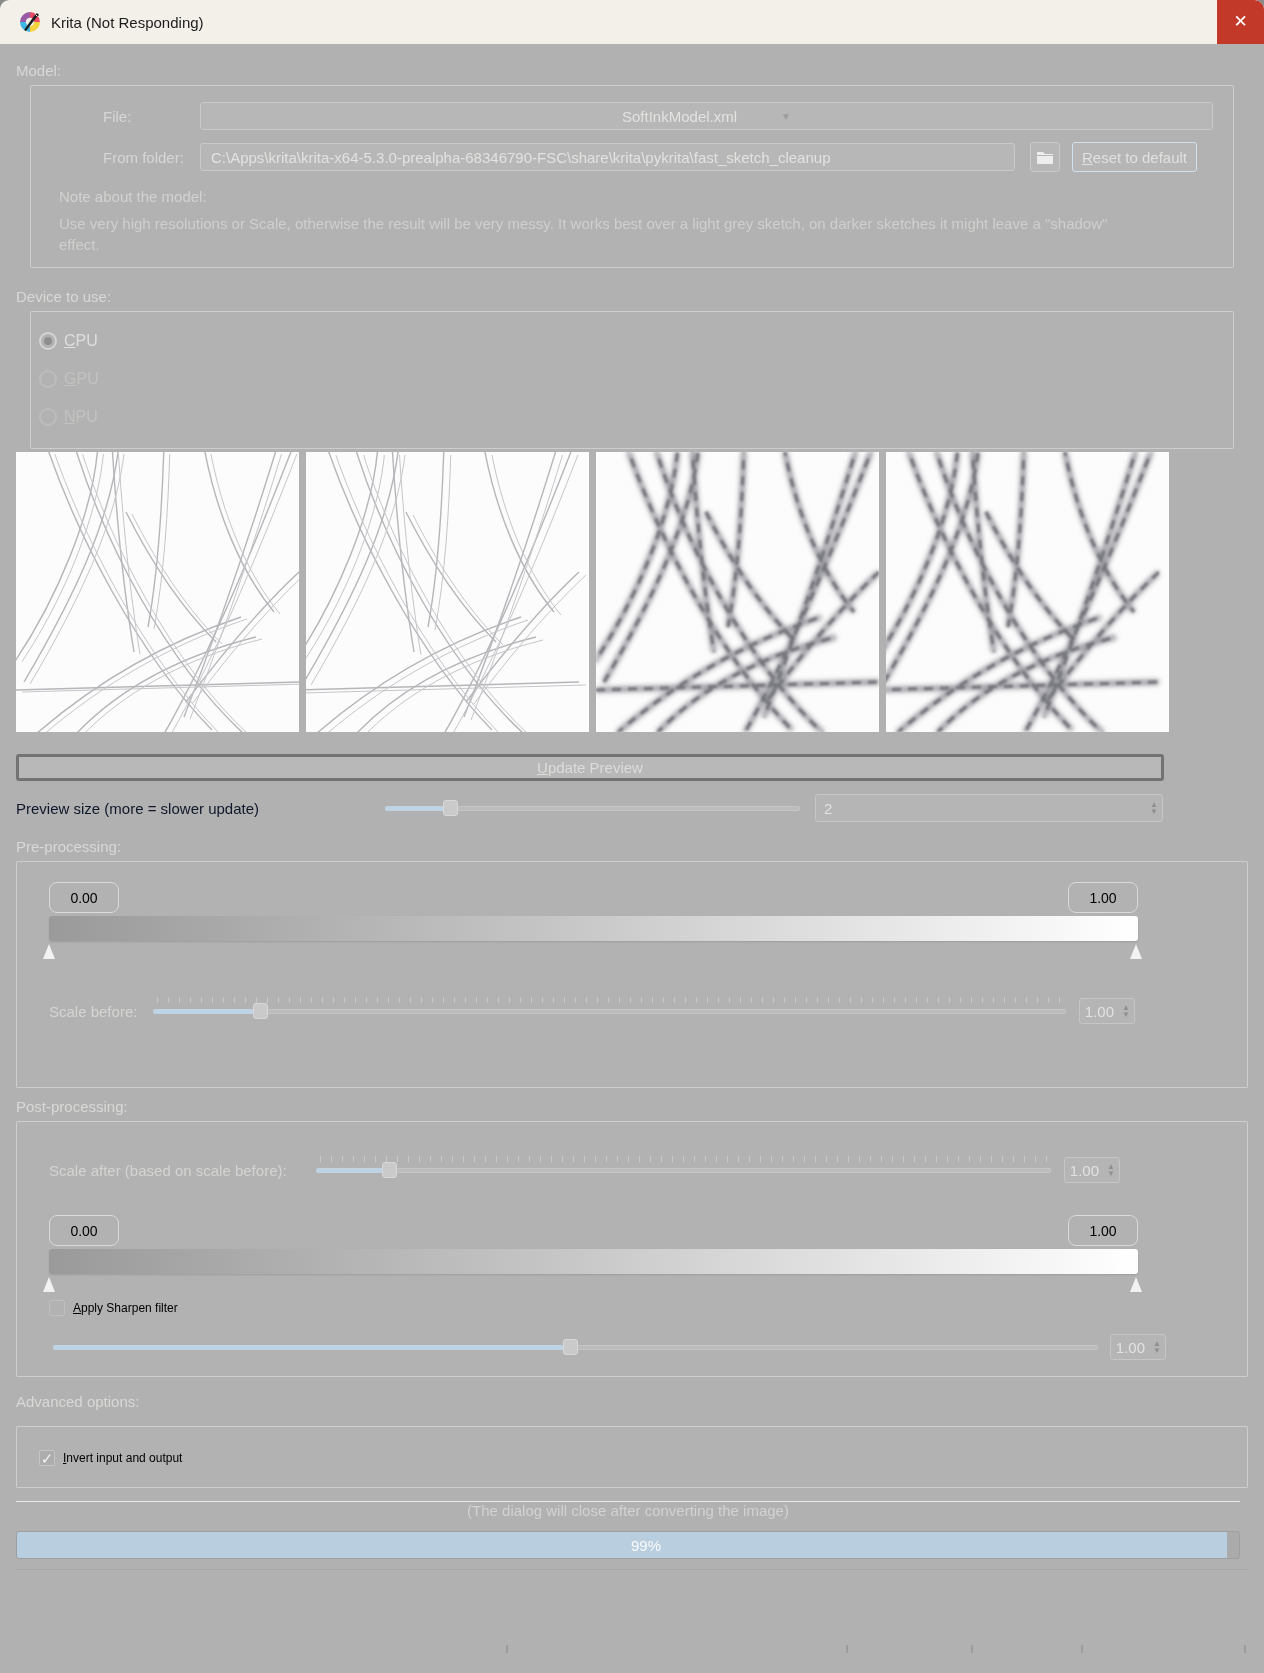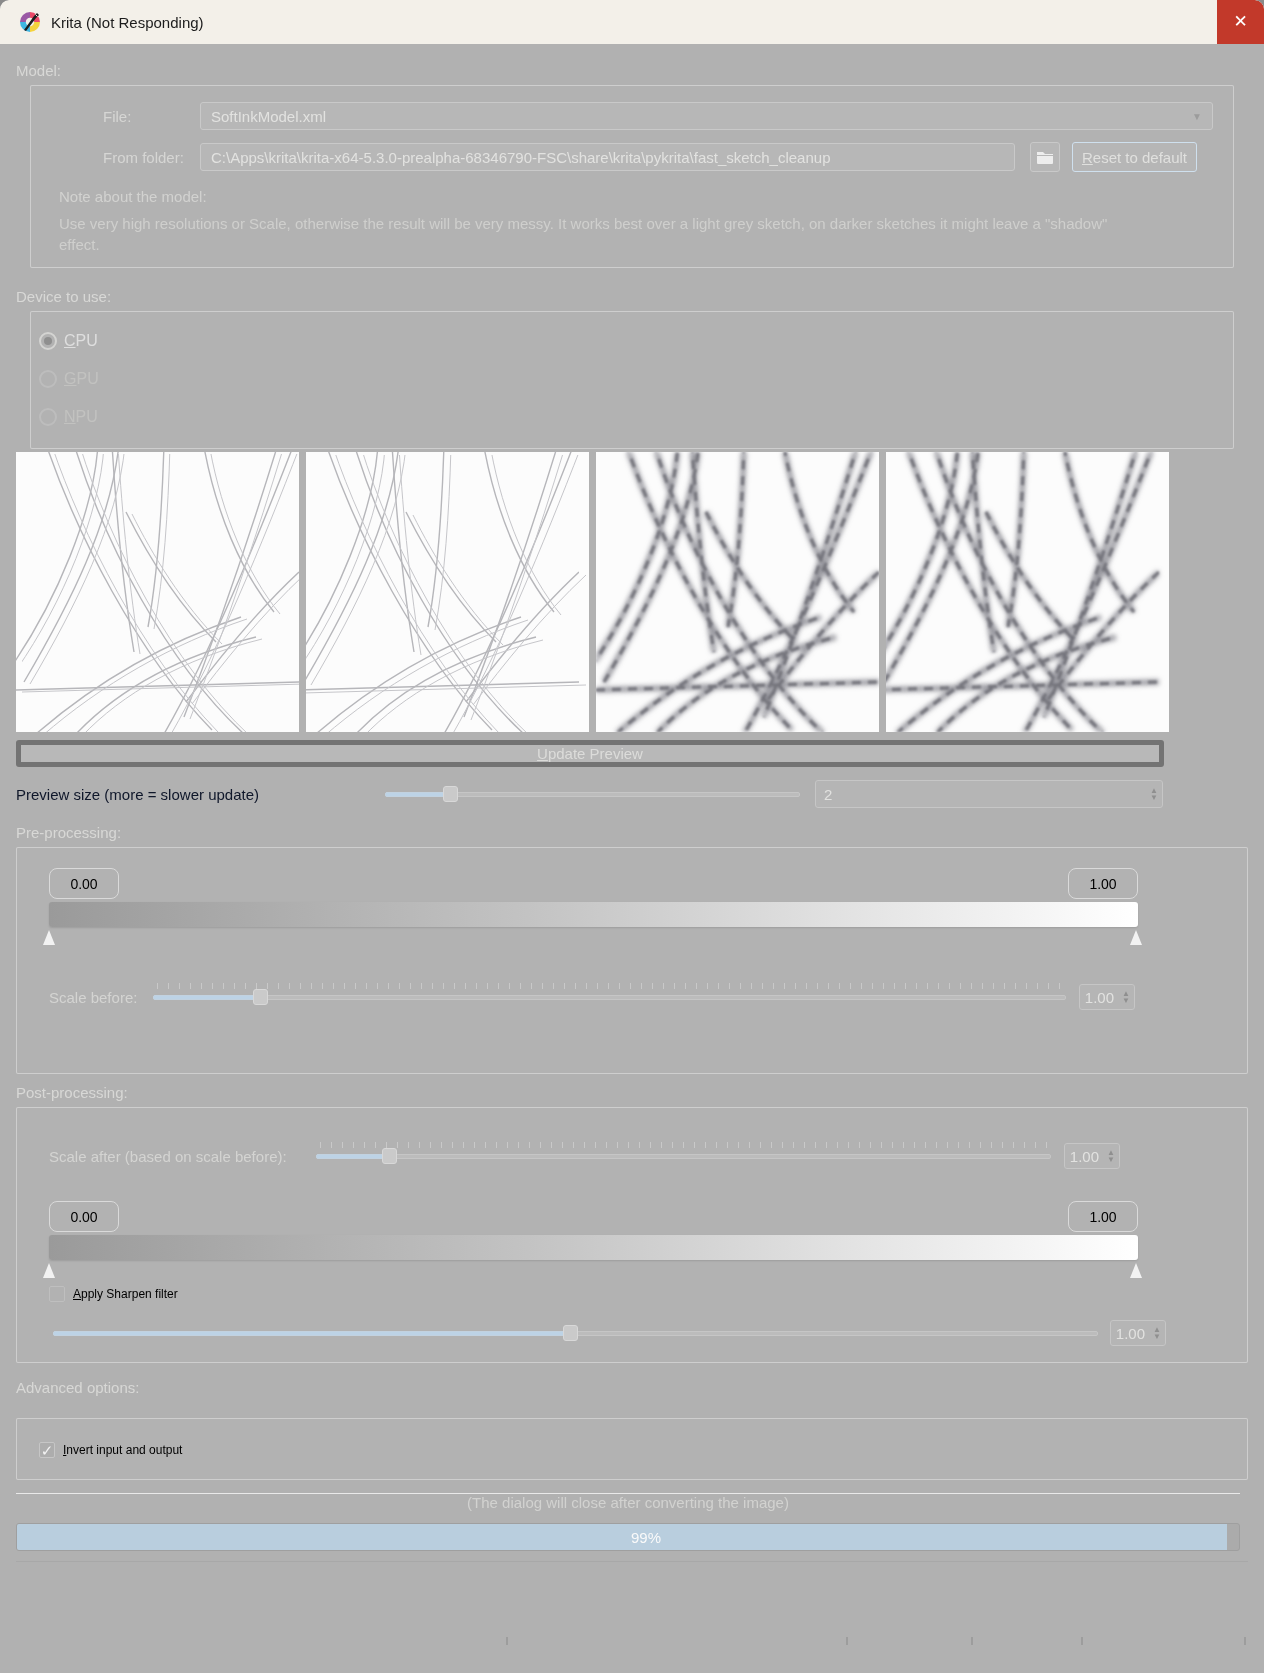--- a/index.html
+++ b/index.html
@@ -35,21 +35,21 @@
   
   .model-label { margin:18px 0 6px 0; }
   .model-group { margin:0 14px; padding:16px 20px 12px 28px; }
   .form-row { display:flex; align-items:center;margin-left:44px; }
   .form-row + .form-row { margin-top:12px; }
   .form-row .lbl { width:97px; font-size:15px; color:#d6d6d4; flex:none; }
   .field {
     height:28px; background:#b7b7b7; border:1px solid #c9c9c9; border-radius:3px;
     color:#e2e2e0; font-size:15px; display:flex; align-items:center; padding:0 10px;
   }
-  .combo { width:1062px; justify-content:space-between;gap:44px; }
+  .combo { width:1062px; justify-content:center;gap:44px; }
   .combo .arrow { color:#9c9c9c; font-size:10px; }
   .path-field { width:815px; }
   .icon-btn {
     width:30px; height:30px; margin-left:15px; background:#b7b7b7;
     border:1px solid #c9c9c9; border-radius:3px; display:flex; align-items:center; justify-content:center;
   }
   .reset-btn {
     margin-left:12px; width:125px; height:30px; background:#b6b6b6;
     border:1px solid #cfe0ee; border-radius:3px; color:#e0e0de; font-size:15px;
     font-family:"Liberation Sans", sans-serif; text-align:center;
@@ -78,22 +78,22 @@
   .previews { margin-top:3px; display:flex; gap:7px; }
   .panel { width:283px; height:280px; background:#fcfcfc; overflow:hidden; flex:none; }
   .panel svg { width:100%; height:100%; display:block; }
   .sk-light use { stroke:#b6b6ba; stroke-width:1.4; fill:none; }
   .sk-light use.u2 { stroke:#c6c6ca; stroke-width:1; }
   .sk-dark use.blur { stroke:#9a9aa0; stroke-width:5.5; fill:none; filter:url(#blurF); }
   .sk-dark use.dash { stroke:#74747c; stroke-width:3; fill:none; stroke-dasharray:9 7; filter:url(#blurS); }
 
   
   .update-btn {
-    margin-top:8px; width:1148px; height:27px; background:#b8b8b8;
-    border:5px solid #737373; border-radius:3px; color:#dcdcda; font-size:15px;
+    margin-top:22px; width:1148px; height:27px; background:#b8b8b8;
+    border:3px solid #737373; border-radius:3px; color:#dcdcda; font-size:15px;
     font-family:"Liberation Sans", sans-serif; text-align:center;
   }
   .size-row { margin-top:13px; display:flex; align-items:center; height:28px; }
   .size-row .lbl { width:369px; font-size:15px; color:#0f172a; flex:none; }
   .slider { position:relative; height:28px; flex:none; }
   .slider .groove {
     position:absolute; left:0; right:0; top:12px; height:5px;
     background:#bcbcbc; border:1px solid #c6c6c6; border-radius:2px;
   }
   .slider .fill {
@@ -156,21 +156,21 @@
     width:16px; height:16px; border:1px solid #c6c6c6; border-radius:2px;
     margin-right:8px; background:#adadad; position:relative; flex:none;
     color:#f4f4f4; font-size:15px; line-height:15px; text-align:center;
   }
   .checkbox.unchecked { border-color:#bfbfbf; background:transparent; }
   .chk-row .mn { font-size:12px; color:#000000; }
   .sharpen-slider-row { margin-top:16px; display:flex; align-items:center; height:26px; padding-left:0; }
   .slider-sharp { width:1045px; margin-right:12px; margin-left:4px; }
 
   
-  .adv-label { margin:16px 0 22px 0; }
+  .adv-label { margin:16px 0 16px 0; }
   .adv-group { padding:19px 0 19px 22px; }
   .separator { margin-top:13px; height:1px; background:#e9e9e9; width:1224px; }
   .closing-note { width:1224px; text-align:center; font-size:15px; color:#d2d2d0; }
   .progress {
     position:relative; margin-top:12px; width:1224px; height:28px;
     background:#ababab; border:1px solid #9f9f9f; border-radius:3px; overflow:hidden;
   }
   .progress .bar { position:absolute; left:0; top:0; bottom:0; background:var(--c-progress,#b9cede); }
   .progress .ptext {
     position:absolute; inset:0; display:flex; align-items:center; justify-content:center;

